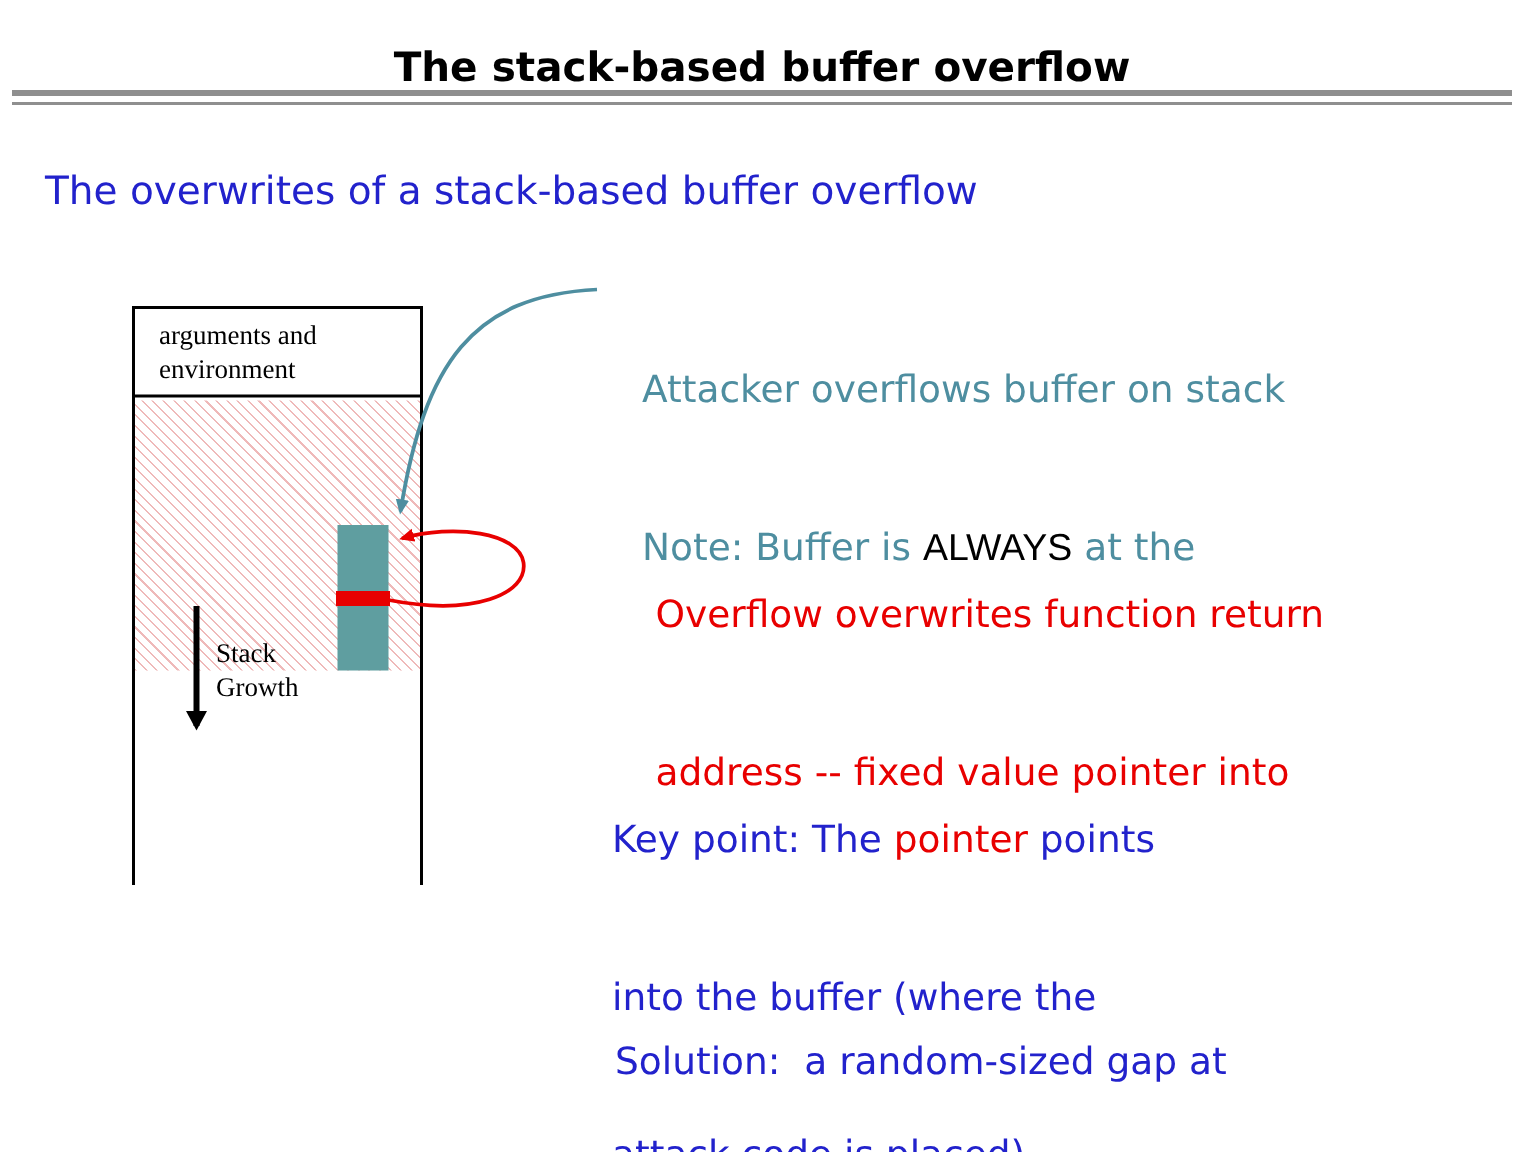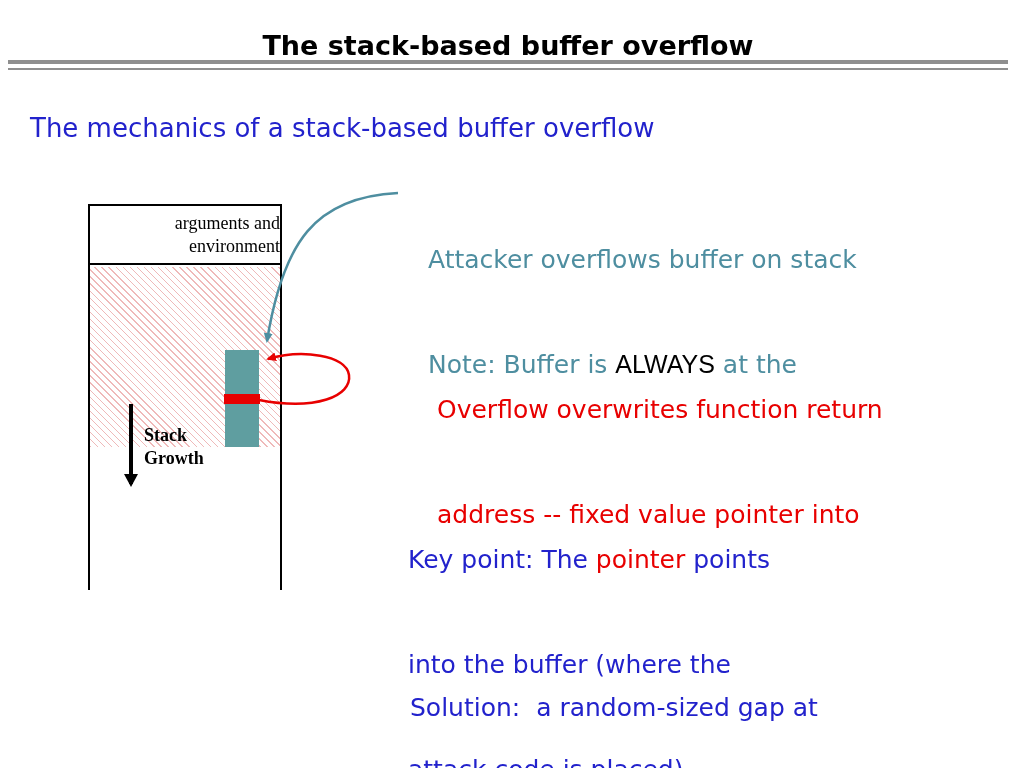--- a/index.html
+++ b/index.html
@@ -44,21 +44,20 @@
   }
   .args-cell {
     height: 59px;
     border-bottom: 2px solid #000;
     font-family: "Liberation Serif", serif;
     font-size: 18px;
     line-height: 23px;
     padding: 6px 0 0 16px;
     white-space: pre-line;
     color: #000;
-    text-align: right;
   }
   .hatch {
     position: absolute;
     left: 0; top: 61px;
     width: 100%; height: 180px;
     background: repeating-linear-gradient(
       45deg,
       rgba(226, 128, 128, 0.55) 0px,
       rgba(226, 128, 128, 0.55) 1px,
       rgba(255, 255, 255, 0) 1px,
@@ -78,21 +77,20 @@
     background: #e80000;
   }
   .stack-growth-label {
     position: absolute;
     left: 144px; top: 424px;
     font-family: "Liberation Serif", serif;
     font-size: 18px;
     line-height: 23px;
     color: #000;
     white-space: pre-line;
-    font-weight: bold;
   }
   .overlay {
     position: absolute;
     left: 0; top: 0;
     pointer-events: none;
   }
   .ann {
     position: absolute;
     font-size: 25px;
     line-height: 35px;
@@ -108,21 +106,21 @@
     margin-top: 32px;
   }
 </style>
 </head>
 <body>
 
 <div class="slide">
 
   <div class="title">The stack-based buffer overflow</div>
   <div class="divider"></div>
-  <div class="subtitle">The mechanics of a stack-based buffer overflow</div>
+  <div class="subtitle">The overwrites of a stack-based buffer overflow</div>
 
   <div class="stack-box">
     <div class="args-cell">arguments and
 environment</div>
     <div class="hatch"></div>
   </div>
 
   <div class="buffer-bar"></div>
   <div class="ret-band"></div>
   <div class="stack-growth-label">Stack

